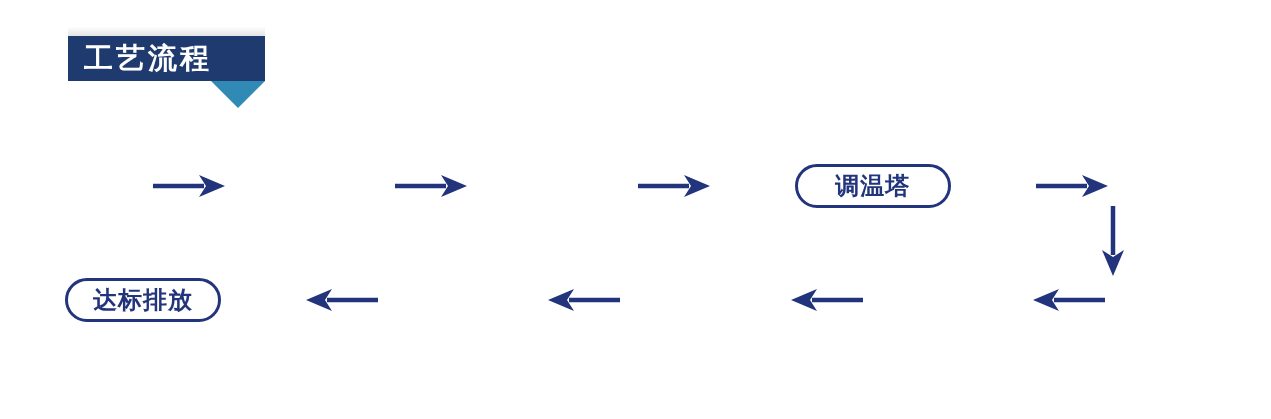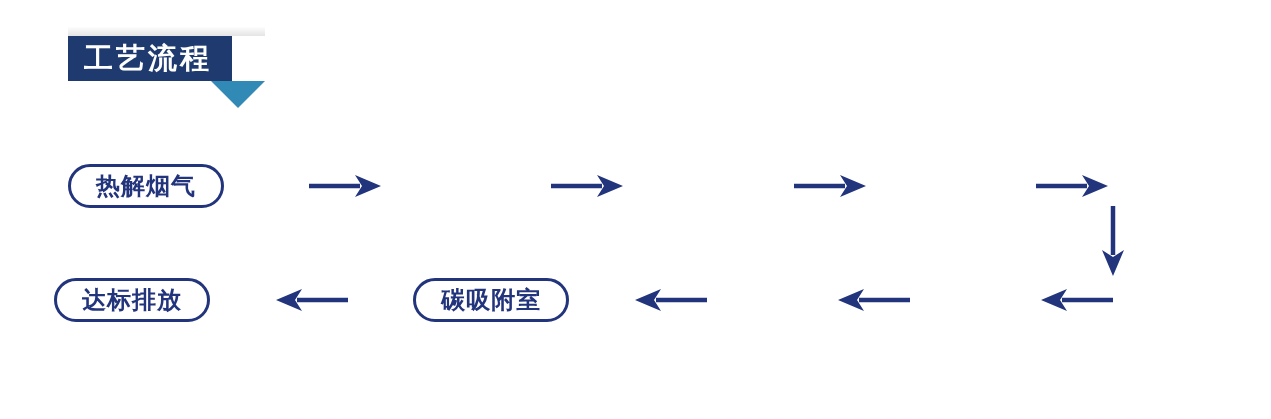--- a/index.html
+++ b/index.html
@@ -21,21 +21,21 @@
   
   .banner-top-shadow {
     position: absolute;
     left: 68px; top: 27px;
     width: 197px; height: 9px;
     background: linear-gradient(180deg, #fdfdfd 0%, #e4e4e4 100%);
   }
   .banner {
     position: absolute;
     left: 68px; top: 36px;
-    width: 164px; height: 45px;
+    width: 197px; height: 45px;
     background: var(--banner);
     color: #ffffff;
     display: flex;
     align-items: center;
     padding-left: 16px;
     font-size: 29px;
     font-weight: bold;
     letter-spacing: 3px;
     line-height: 1;
   }
@@ -50,21 +50,21 @@
 
   
   .flow-row {
     position: absolute;
     width: 1125px;
     height: 44px;
     display: flex;
     align-items: center;
   }
   .flow-row.row1 { left: 68px; top: 164px; }
-  .flow-row.row2 { left: 54px; top: 278px; }
+  .flow-row.row2 { left: 65px; top: 278px; }
 
   .flow-node {
     flex: 0 0 156px;
     height: 44px;
     border: 3px solid var(--flow);
     border-radius: 22px;
     background: #ffffff;
     color: var(--flow);
     display: flex;
     align-items: center;
@@ -94,39 +94,39 @@
 </head>
 <body>
 
 <div class="banner-top-shadow"></div>
 <div class="banner">
   <span>工艺流程</span>
 </div>
 <div class="banner-ribbon"></div>
 
 <div class="flow-row row1">
-  <div class="flow-node">热解烟气</div>
   <div class="flow-arrow">
     <svg width="72" height="26" viewBox="0 0 72 26" aria-hidden="true">
       <path d="M0 13 H51" stroke="currentColor" stroke-width="4.5" fill="none"></path>
       <path d="M46 2 L72 13 L46 24 L53 13 Z" fill="currentColor"></path>
     </svg>
   </div>
   <div class="flow-arrow">
     <svg width="72" height="26" viewBox="0 0 72 26" aria-hidden="true">
       <path d="M0 13 H51" stroke="currentColor" stroke-width="4.5" fill="none"></path>
       <path d="M46 2 L72 13 L46 24 L53 13 Z" fill="currentColor"></path>
     </svg>
   </div>
   <div class="flow-arrow">
     <svg width="72" height="26" viewBox="0 0 72 26" aria-hidden="true">
       <path d="M0 13 H51" stroke="currentColor" stroke-width="4.5" fill="none"></path>
       <path d="M46 2 L72 13 L46 24 L53 13 Z" fill="currentColor"></path>
     </svg>
   </div>
+  <div class="flow-node">调温塔</div>
   <div class="flow-arrow">
     <svg width="72" height="26" viewBox="0 0 72 26" aria-hidden="true">
       <path d="M0 13 H51" stroke="currentColor" stroke-width="4.5" fill="none"></path>
       <path d="M46 2 L72 13 L46 24 L53 13 Z" fill="currentColor"></path>
     </svg>
   </div>
 </div>
 
 <div class="flow-arrow-down">
   <svg width="26" height="70" viewBox="0 0 26 70" aria-hidden="true">
@@ -136,21 +136,20 @@
 </div>
 
 <div class="flow-row row2">
   <div class="flow-node">达标排放</div>
   <div class="flow-arrow">
     <svg width="72" height="26" viewBox="0 0 72 26" aria-hidden="true">
       <path d="M72 13 H21" stroke="currentColor" stroke-width="4.5" fill="none"></path>
       <path d="M26 2 L0 13 L26 24 L19 13 Z" fill="currentColor"></path>
     </svg>
   </div>
-  <div class="flow-node">碳吸附室</div>
   <div class="flow-arrow">
     <svg width="72" height="26" viewBox="0 0 72 26" aria-hidden="true">
       <path d="M72 13 H21" stroke="currentColor" stroke-width="4.5" fill="none"></path>
       <path d="M26 2 L0 13 L26 24 L19 13 Z" fill="currentColor"></path>
     </svg>
   </div>
   <div class="flow-arrow">
     <svg width="72" height="26" viewBox="0 0 72 26" aria-hidden="true">
       <path d="M72 13 H21" stroke="currentColor" stroke-width="4.5" fill="none"></path>
       <path d="M26 2 L0 13 L26 24 L19 13 Z" fill="currentColor"></path>

